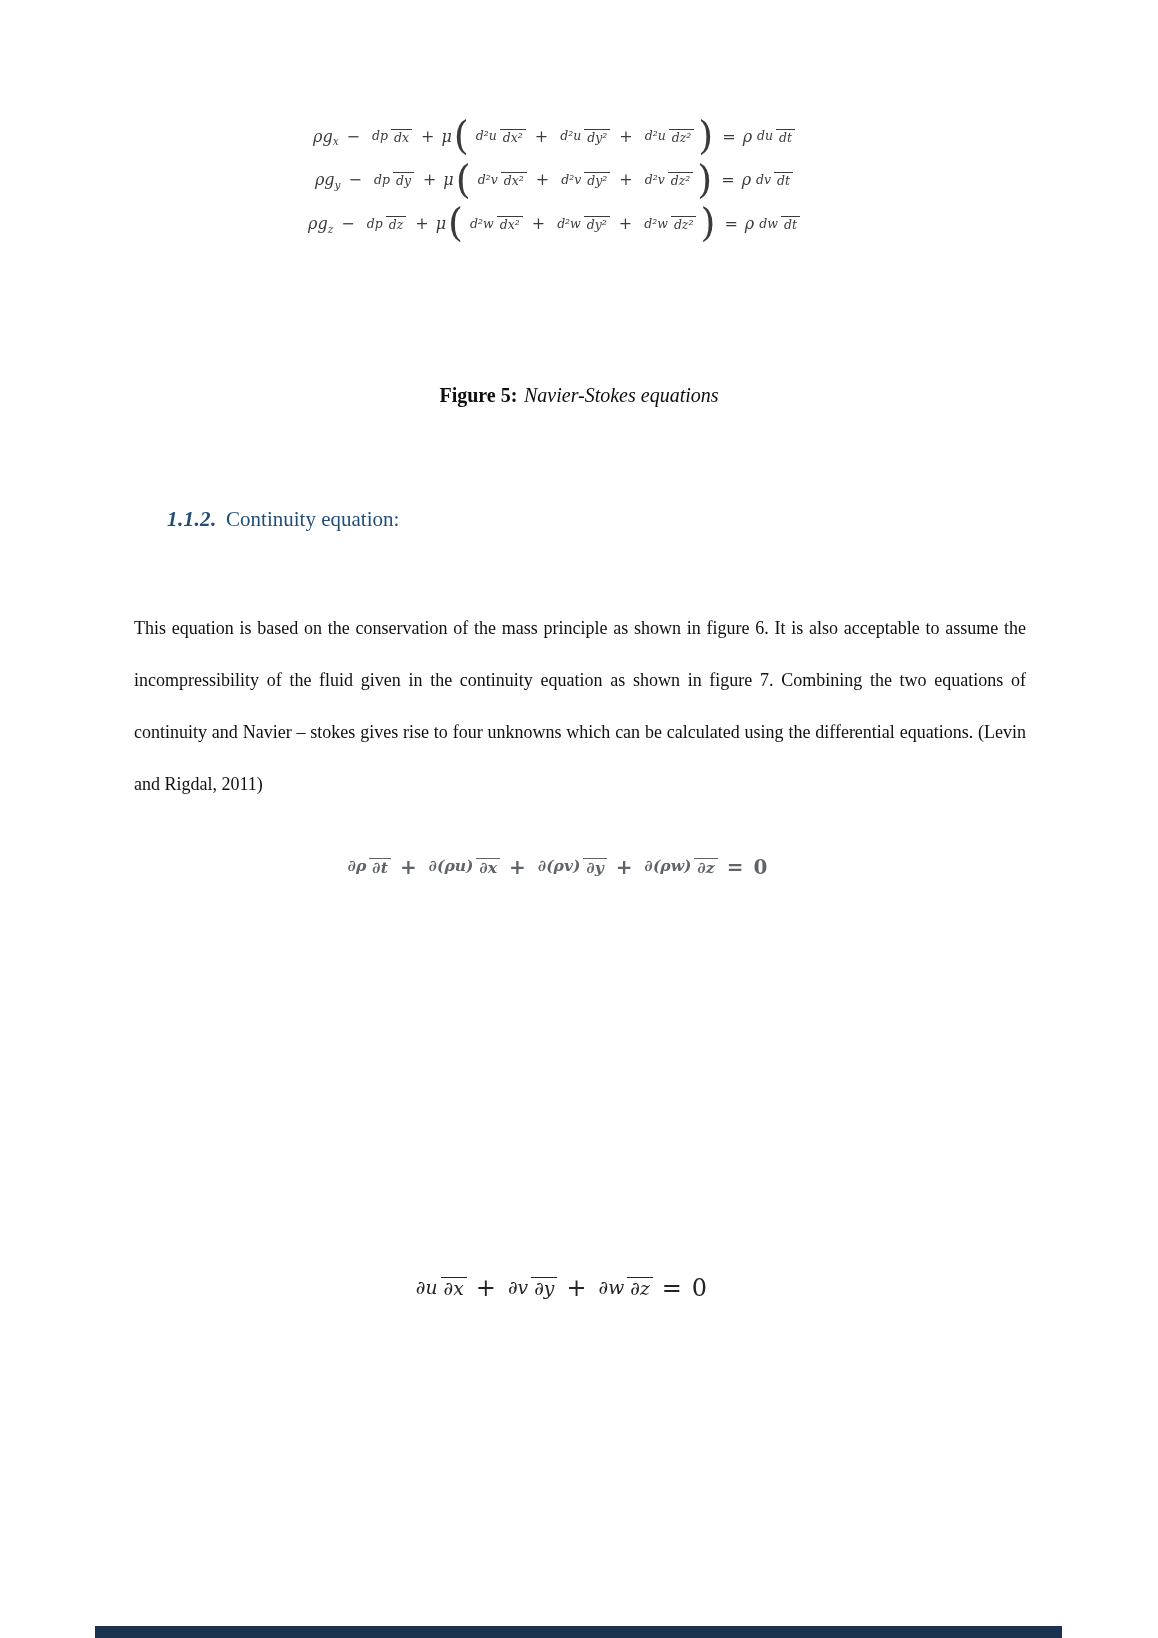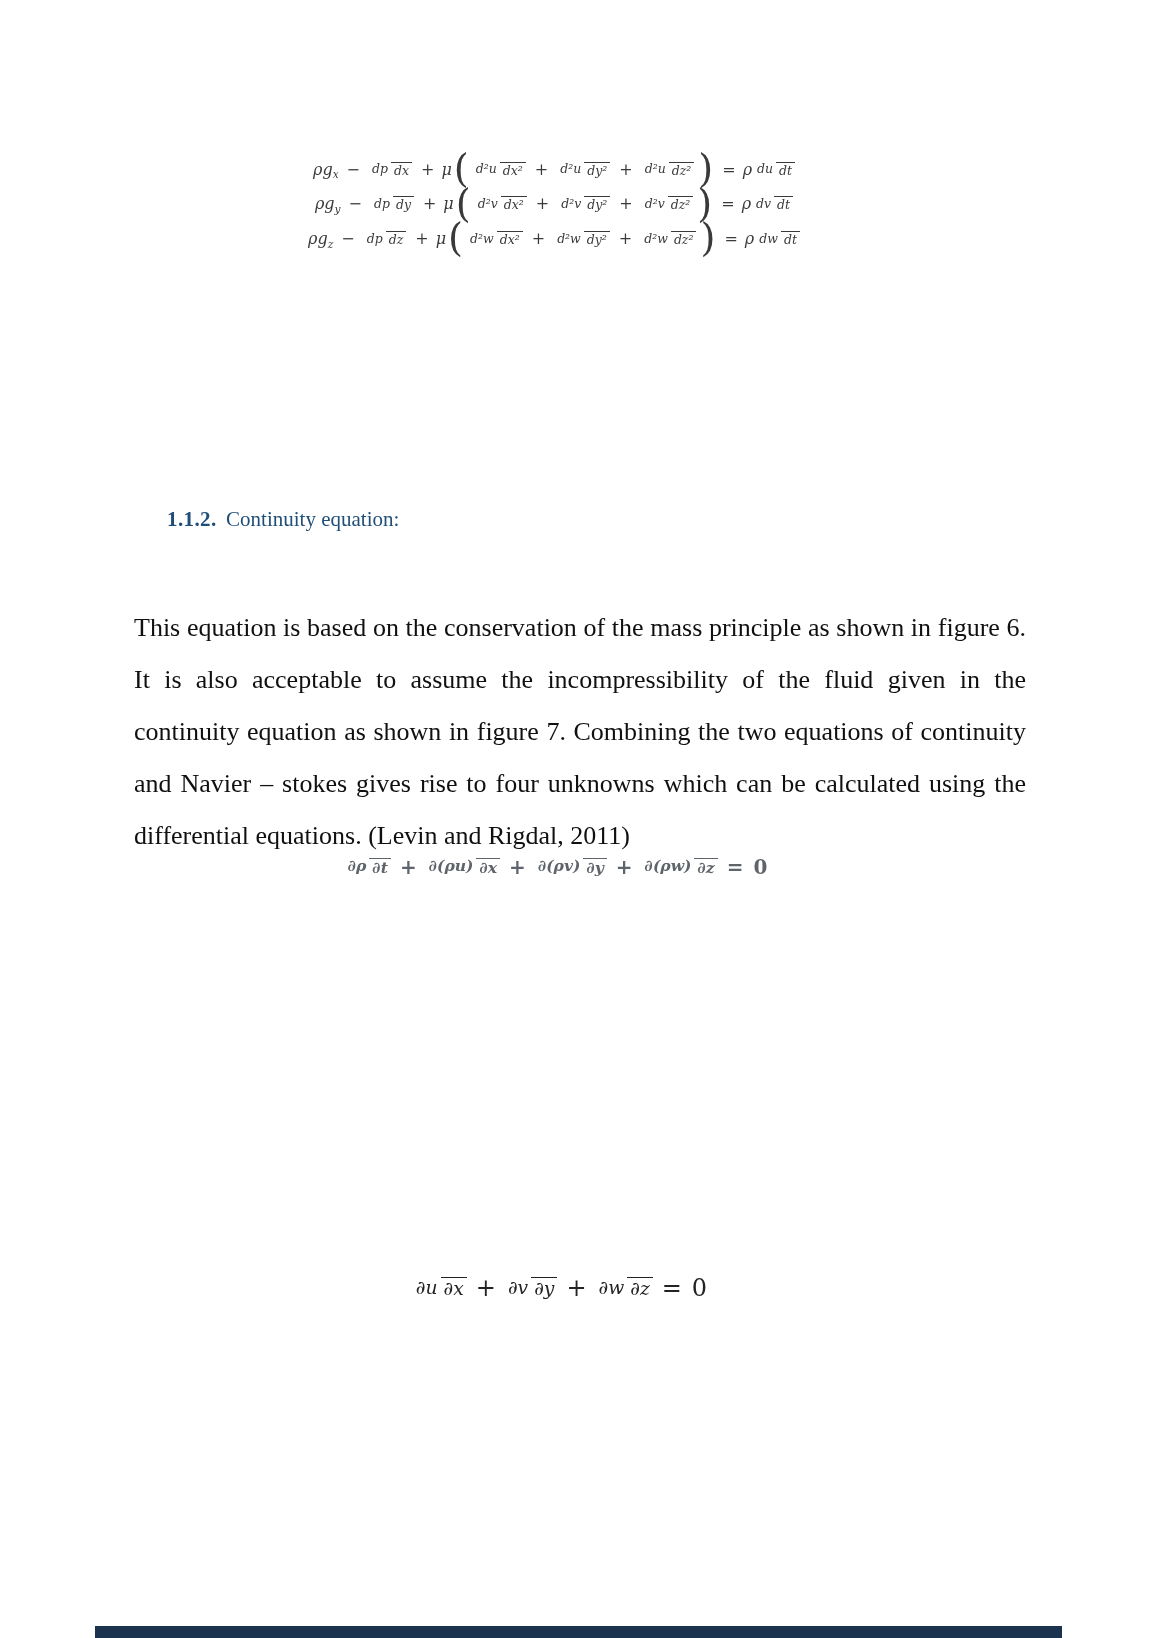--- a/index.html
+++ b/index.html
@@ -14,39 +14,39 @@
   .eq-row { display:flex; align-items:center; justify-content:center; }
   .frac { display:inline-flex; flex-direction:row; align-items:center; line-height:1.05; margin:0 2px; }
   .frac .num { display:block; padding:0 3px 1px; font-size:0.78em; white-space:nowrap; }
   .frac .den { display:block; border-top:1.4px solid currentColor; padding:1px 3px 0; font-size:0.78em; white-space:nowrap; }
   .tk-t  { white-space:nowrap; }
   .tk-n  { font-style:normal; margin-left:3px; }
   .tk-op { font-style:normal; margin:0 7px; }
   .tk-sub{ font-size:0.66em; transform:translateY(0.45em); margin-right:1px; }
   .tk-p  { font-style:normal; font-size:240%; font-weight:300; line-height:0.85; margin:0 2px; }
 
-  .ns-block   { left:353px; top:140px; width:404px; height:128px; font-size:16px; color:#3a3a3a; gap:2px; }
+  .ns-block   { left:353px; top:116px; width:404px; height:128px; font-size:16px; color:#3a3a3a; gap:11px; }
   .cont-eq    { left:388px; top:834px; width:334px; height:66px; font-size:20px; font-weight:bold;
                 color:#5f646b; filter:blur(0.4px); }
   .incomp-eq  { left:428px; top:1246px; width:262px; height:84px; font-size:24px; color:#232323; }
 
   
   .caption { position:absolute; left:0; width:100%; text-align:center; font-size:20px; color:#0d0d0d; }
   .cap-label { font-weight:bold; }
   .cap-text  { font-style:italic; margin-left:0.33em; }
   .caption-f5 { top:384px; }
   .caption-f6 { top:1118px; }
   .caption-f7 { top:1488px; }
 
   .heading { position:absolute; left:167px; top:507px; font-size:21px; }
-  .heading-number { font-weight:bold; letter-spacing:0.4px; }
+  .heading-number { font-weight:bold; letter-spacing:0.4px;font-style:italic; }
   .heading-title  { margin-left:0.45em;margin-top:36px; }
 
   .body-par { position:absolute; left:134px; top:602px; width:892px;
-              font-size:26px; line-height:52px; text-align:justify; color:#101010; }
+              font-size:18px; line-height:52px; text-align:justify; color:#101010; }
 
   .bottom-bar { position:absolute; left:95px; top:1626px; width:967px; height:12px; background:#1c3350; }
 </style>
 </head>
 <body>
 
 <div class="page">
 
   <div class="eq ns-block">
     <div class="eq-row">
@@ -143,20 +143,23 @@
         <span class="tk-p">)</span>
         <span class="tk-op">=</span>
         <span class="tk-t">ρ</span>
         <span class="frac">
           <span class="num">dw</span>
           <span class="den">dt</span>
         </span>
       </div>
   </div>
 
+  <div class="caption caption-f5">
+    <span class="cap-label">Figure 5:</span><span class="cap-text">Navier-Stokes equations</span>
+  </div>
 
   <div class="heading" style="color:#1f4e79;">
     <span class="heading-number">1.1.2.</span><span class="heading-title">Continuity equation:</span>
   </div>
 
   <p class="body-par">This equation is based on the conservation of the mass principle as shown in figure 6. It is also acceptable to assume the incompressibility of the fluid given in the continuity equation as shown in figure 7. Combining the two equations of continuity and Navier – stokes gives rise to four unknowns which can be calculated using the differential equations. (Levin and Rigdal, 2011)</p>
 
   <div class="eq cont-eq">
     <div class="eq-row">
         <span class="frac">

